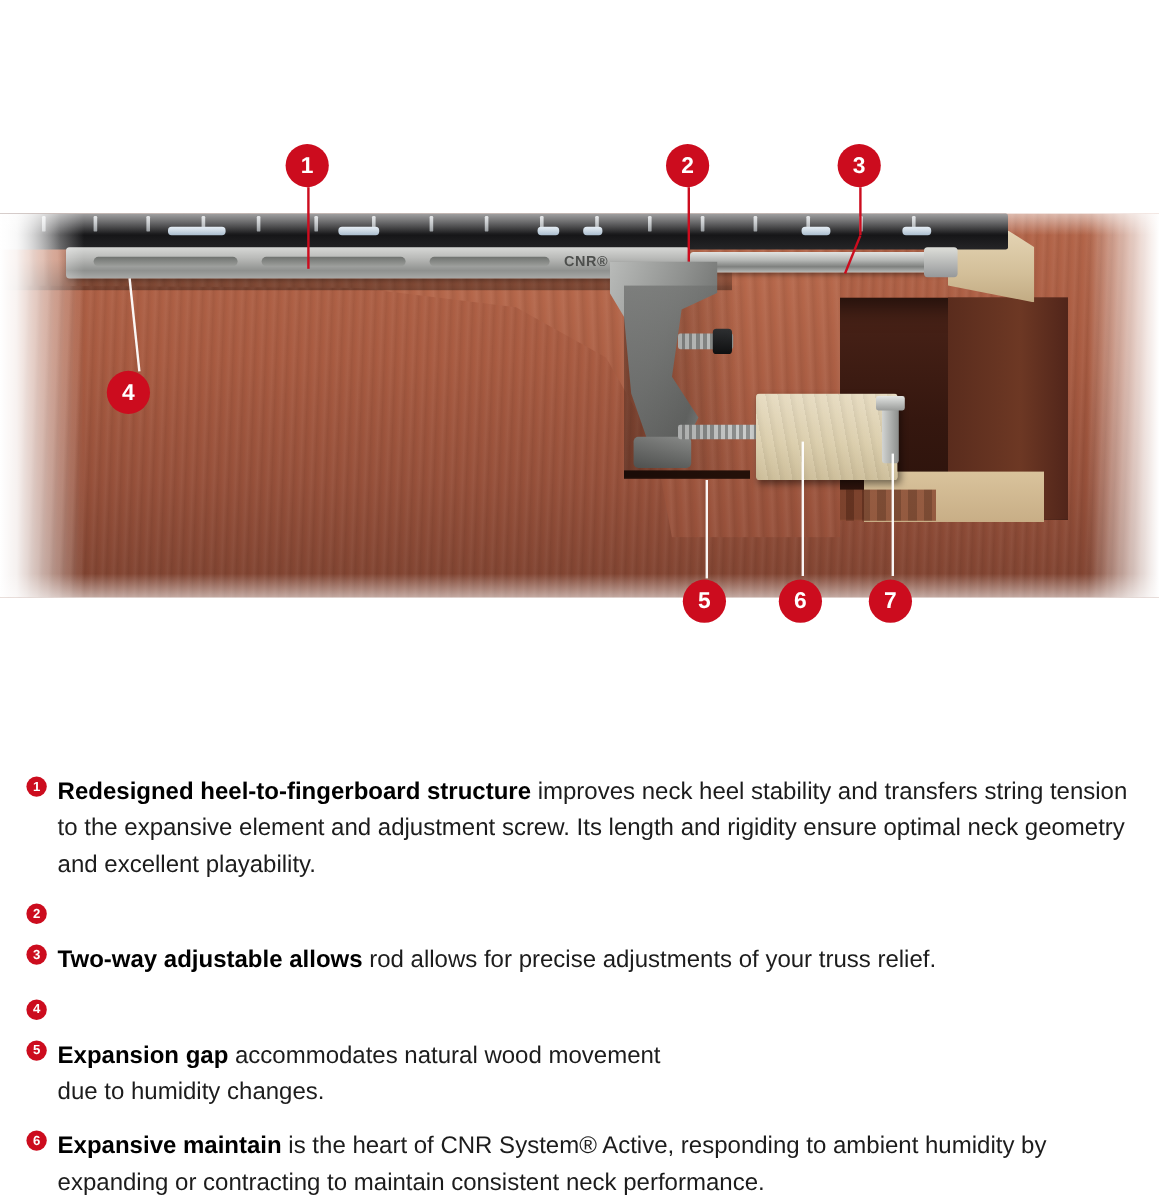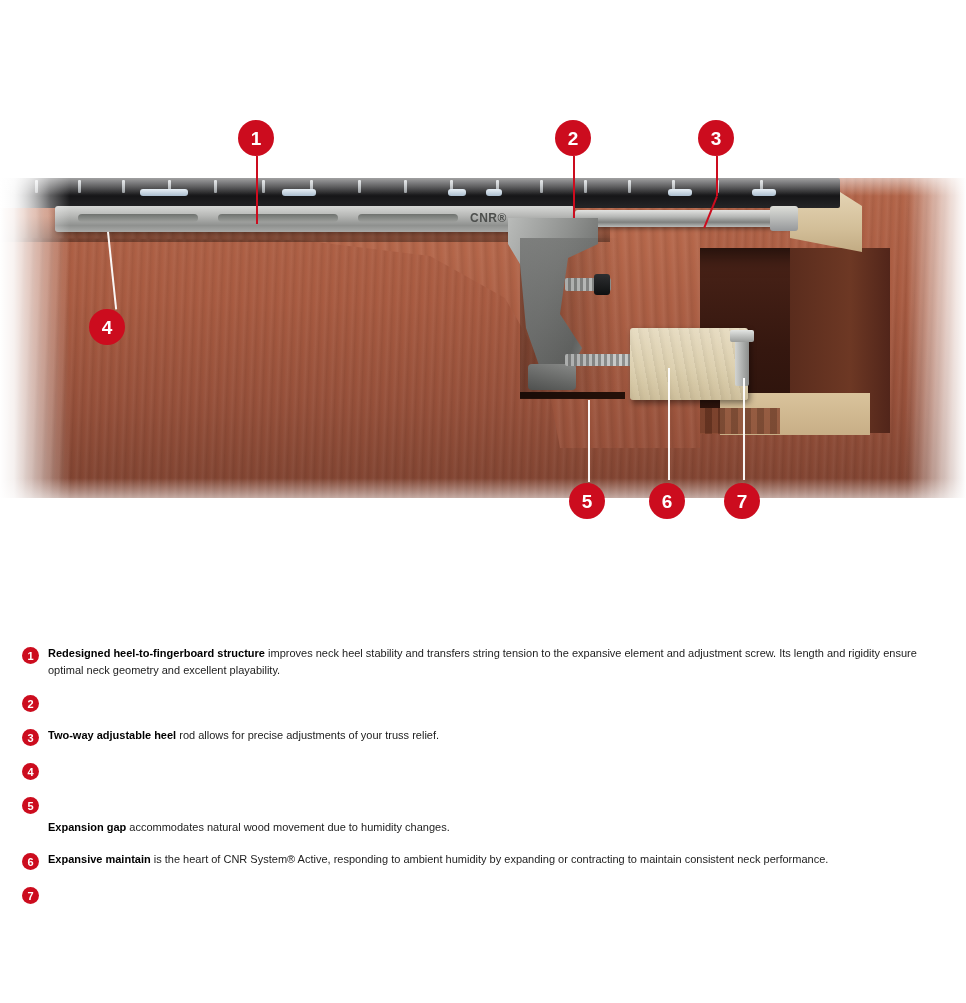--- a/index.html
+++ b/index.html
@@ -322,21 +322,21 @@
     color: #fff;
     font-size: 11px;
     font-weight: bold;
     display: flex;
     align-items: center;
     justify-content: center;
     margin-top: 2px;
     margin-right: 9px;
   }
   .legend-text {
-    font-size: 11px;
+    font-size: 20px;
     line-height: 1.52;
     color: #1c1c1c;
     max-width: 905px;
   }
   .legend-text b { font-weight: bold; color: #000; }
 </style>
 </head>
 <body>
 
 <div id="page">
@@ -428,30 +428,30 @@
       <div class="legend-num">1</div>
       <div class="legend-text"><b>Redesigned heel-to-fingerboard structure</b><span> improves neck heel stability and transfers string tension to the expansive element and adjustment screw. Its length and rigidity ensure optimal neck geometry and excellent playability.</span></div>
     </div>
 
     <div class="legend-row">
       <div class="legend-num">2</div>
     </div>
 
     <div class="legend-row">
       <div class="legend-num">3</div>
-      <div class="legend-text"><b>Two-way adjustable heel</b><span> rod allows for precise adjustments of your truss relief.</span></div>
+      <div class="legend-text"><b>Two-way adjustable allows</b><span> rod allows for precise adjustments of your truss relief.</span></div>
     </div>
 
     <div class="legend-row">
       <div class="legend-num">4</div>
     </div>
 
     <div class="legend-row">
       <div class="legend-num">5</div>
-      <div class="legend-text" style="max-width:520px;margin-top:24px;"><b>Expansion gap</b><span> accommodates natural wood movement due to humidity changes.</span></div>
+      <div class="legend-text" style="max-width:520px;"><b>Expansion gap</b><span> accommodates natural wood movement due to humidity changes.</span></div>
     </div>
 
     <div class="legend-row">
       <div class="legend-num">6</div>
       <div class="legend-text"><b>Expansive maintain</b><span> is the heart of CNR System® Active, responding to ambient humidity by expanding or contracting to maintain consistent neck performance.</span></div>
     </div>
 
     <div class="legend-row">
       <div class="legend-num">7</div>
     </div>

